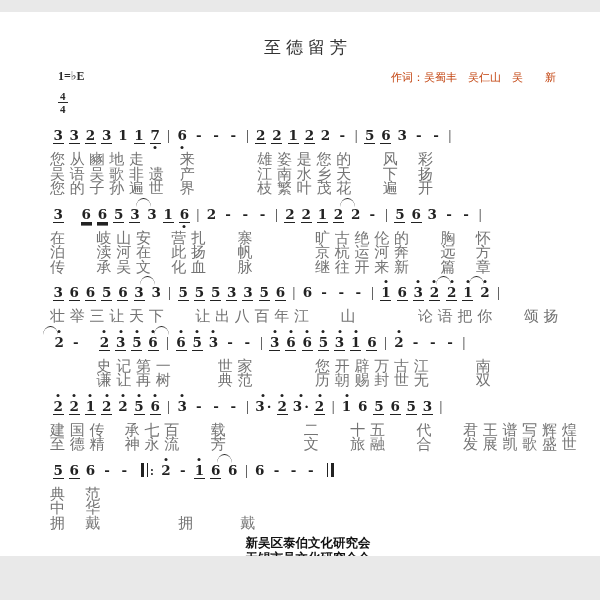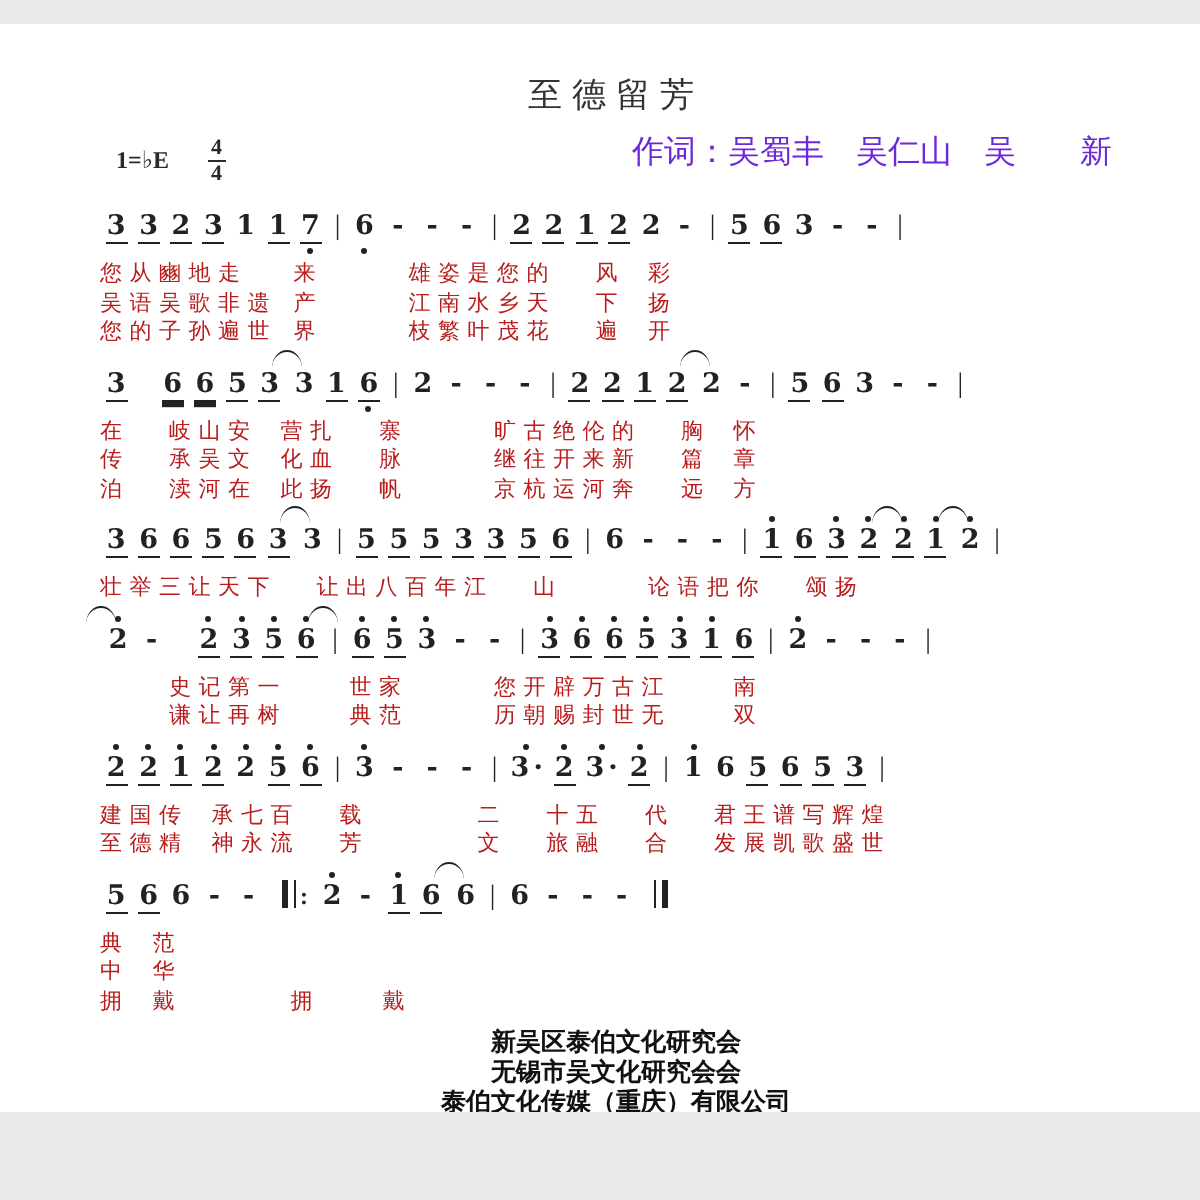--- a/index.html
+++ b/index.html
@@ -7,25 +7,25 @@
     width:600px;height:544px;box-sizing:border-box;margin:12px auto;
     background:#ffffff;color:#262626;overflow:hidden;
     font-family:"Liberation Serif","DejaVu Serif",serif;
     padding:24px 34px 0 50px;
   }
   .title{
     text-align:center;font-size:17px;letter-spacing:5px;font-weight:400;
     color:#333;margin:0 0 2px 0;
   }
   .meta-row{display:flex;justify-content:space-between;align-items:flex-start;margin-top:10px;margin-bottom:6px;}
-  .keysig{display:flex;align-items:center;gap:19px;font-size:12px;font-weight:700;padding-left:8px;color:#2a2a2a;}
+  .keysig{display:flex;align-items:flex-start;gap:7px;font-size:12px;font-weight:700;padding-left:8px;color:#2a2a2a;flex-direction:column;}
   .ts{display:inline-flex;flex-direction:column;align-items:center;line-height:10px;font-size:11px;font-weight:700;}
   .ts .top{border-bottom:1.2px solid #2a2a2a;padding:0 2px 1px 2px;}
   .ts .bot{padding-top:1px;}
-  .credits{font-size:16px;line-height:16px;color:#6d28d9;padding-right:10px;}
+  .credits{font-size:11px;line-height:16px;color:#c2410c;padding-right:10px;}
   .music{margin-top:6px;}
   .system{margin-bottom:3px;}
   .notes-row{height:26px;padding-top:6px;white-space:nowrap;}
   .nt{
     position:relative;display:inline-block;min-width:11px;text-align:center;
     font-weight:700;font-size:13.5px;line-height:16px;color:#222;margin:0 2.6px;
     font-family:"DejaVu Serif","Liberation Serif",serif;
   }
   .dash{min-width:12px;}
   .u1{border-bottom:1.6px solid #222;}
@@ -37,21 +37,21 @@
   .bar{display:inline-block;margin:0 4px;font-size:14px;font-weight:400;color:#222;}
   .slur{
     display:inline-block;width:15px;height:8px;border-top:1.6px solid #222;
     border-radius:100% 100% 0 0 / 200% 200% 0 0;margin:0 -7px;position:relative;top:-12px;
   }
   .sp{display:inline-block;width:12px;}
   .rbline{display:inline-block;width:3px;height:14px;border-left:3.5px solid #222;border-right:1.5px solid #222;vertical-align:-2px;margin:0 2px 0 8px;}
   .rbdots{font-weight:700;font-size:12px;margin-right:4px;}
   .fbline{display:inline-block;width:3px;height:14px;border-left:1.5px solid #222;border-right:3.5px solid #222;vertical-align:-2px;margin-left:8px;}
   .lyric-line{
-    font-size:11px;line-height:14.5px;color:#b91c1c;white-space:pre;
+    font-size:15px;line-height:14.5px;color:#737373;white-space:pre;
     letter-spacing:0.5px;
   }
   .footer{margin-top:6px;text-align:center;font-weight:700;font-size:12.5px;line-height:15px;color:#111;}
 </style>
 </head>
 <body>
 
 <div class="sheet">
 
   <h1 class="title">至德留芳</h1>
@@ -72,22 +72,22 @@
   <div class="music">
       <div class="system">
         <div class="notes-row"><span class="nt u1">3</span><span class="nt u1">3</span><span class="nt u1">2</span><span class="nt u1">3</span><span class="nt">1</span><span class="nt u1">1</span><span class="nt u1">7<i class="db"></i></span><span class="bar">|</span><span class="nt">6<i class="db"></i></span><span class="nt dash">-</span><span class="nt dash">-</span><span class="nt dash">-</span><span class="bar">|</span><span class="nt u1">2</span><span class="nt u1">2</span><span class="nt u1">1</span><span class="nt u1">2</span><span class="nt">2</span><span class="nt dash">-</span><span class="bar">|</span><span class="nt u1">5</span><span class="nt u1">6</span><span class="nt">3</span><span class="nt dash">-</span><span class="nt dash">-</span><span class="bar">|</span></div>
         <div class="lyric-line">您 从 豳 地 走　　 来　　　　雄 姿 是 您 的　　风　 彩</div>
         <div class="lyric-line">吴 语 吴 歌 非 遗　产　　　　江 南 水 乡 天　　下　 扬</div>
         <div class="lyric-line">您 的 子 孙 遍 世　界　　　　枝 繁 叶 茂 花　　遍　 开</div>
       </div>
       <div class="system">
         <div class="notes-row"><span class="nt u1">3</span><span class="sp"></span><span class="nt u2">6</span><span class="nt u2">6</span><span class="nt u1">5</span><span class="nt u1">3</span><span class="slur"></span><span class="nt">3</span><span class="nt u1">1</span><span class="nt u1">6<i class="db"></i></span><span class="bar">|</span><span class="nt">2</span><span class="nt dash">-</span><span class="nt dash">-</span><span class="nt dash">-</span><span class="bar">|</span><span class="nt u1">2</span><span class="nt u1">2</span><span class="nt u1">1</span><span class="nt u1">2</span><span class="slur"></span><span class="nt">2</span><span class="nt dash">-</span><span class="bar">|</span><span class="nt u1">5</span><span class="nt u1">6</span><span class="nt">3</span><span class="nt dash">-</span><span class="nt dash">-</span><span class="bar">|</span></div>
         <div class="lyric-line">在　　岐 山 安　 营 扎　　寨　　　　旷 古 绝 伦 的　　胸　 怀</div>
+        <div class="lyric-line">泊　　渎 河 在　 此 扬　　帆　　　　京 杭 运 河 奔　　远　 方</div>
         <div class="lyric-line">传　　承 吴 文　 化 血　　脉　　　　继 往 开 来 新　　篇　 章</div>
-        <div class="lyric-line">泊　　渎 河 在　 此 扬　　帆　　　　京 杭 运 河 奔　　远　 方</div>
       </div>
       <div class="system">
         <div class="notes-row"><span class="nt u1">3</span><span class="nt u1">6</span><span class="nt u1">6</span><span class="nt u1">5</span><span class="nt u1">6</span><span class="nt u1">3</span><span class="slur"></span><span class="nt">3</span><span class="bar">|</span><span class="nt u1">5</span><span class="nt u1">5</span><span class="nt u1">5</span><span class="nt u1">3</span><span class="nt u1">3</span><span class="nt u1">5</span><span class="nt u1">6</span><span class="bar">|</span><span class="nt">6</span><span class="nt dash">-</span><span class="nt dash">-</span><span class="nt dash">-</span><span class="bar">|</span><span class="nt u1">1<i class="da"></i></span><span class="nt u1">6</span><span class="nt u1">3<i class="da"></i></span><span class="nt u1">2<i class="da"></i></span><span class="slur"></span><span class="nt u1">2<i class="da"></i></span><span class="nt u1">1<i class="da"></i></span><span class="slur"></span><span class="nt">2<i class="da"></i></span><span class="bar">|</span></div>
         <div class="lyric-line">壮 举 三 让 天 下　　让 出 八 百 年 江　　山　　　　论 语 把 你　　颂 扬</div>
       </div>
       <div class="system">
         <div class="notes-row"><span class="slur"></span><span class="nt">2<i class="da"></i></span><span class="nt dash">-</span><span class="sp"></span><span class="nt u1">2<i class="da"></i></span><span class="nt u1">3<i class="da"></i></span><span class="nt u1">5<i class="da"></i></span><span class="nt u1">6<i class="da"></i></span><span class="slur"></span><span class="bar">|</span><span class="nt u1">6<i class="da"></i></span><span class="nt u1">5<i class="da"></i></span><span class="nt">3<i class="da"></i></span><span class="nt dash">-</span><span class="nt dash">-</span><span class="bar">|</span><span class="nt u1">3<i class="da"></i></span><span class="nt u1">6<i class="da"></i></span><span class="nt u1">6<i class="da"></i></span><span class="nt u1">5<i class="da"></i></span><span class="nt u1">3<i class="da"></i></span><span class="nt u1">1<i class="da"></i></span><span class="nt u1">6</span><span class="bar">|</span><span class="nt">2<i class="da"></i></span><span class="nt dash">-</span><span class="nt dash">-</span><span class="nt dash">-</span><span class="bar">|</span></div>
         <div class="lyric-line">　　　史 记 第 一　　　世 家　　　　您 开 辟 万 古 江　　　南</div>
         <div class="lyric-line">　　　谦 让 再 树　　　典 范　　　　历 朝 赐 封 世 无　　　双</div>
       </div>

